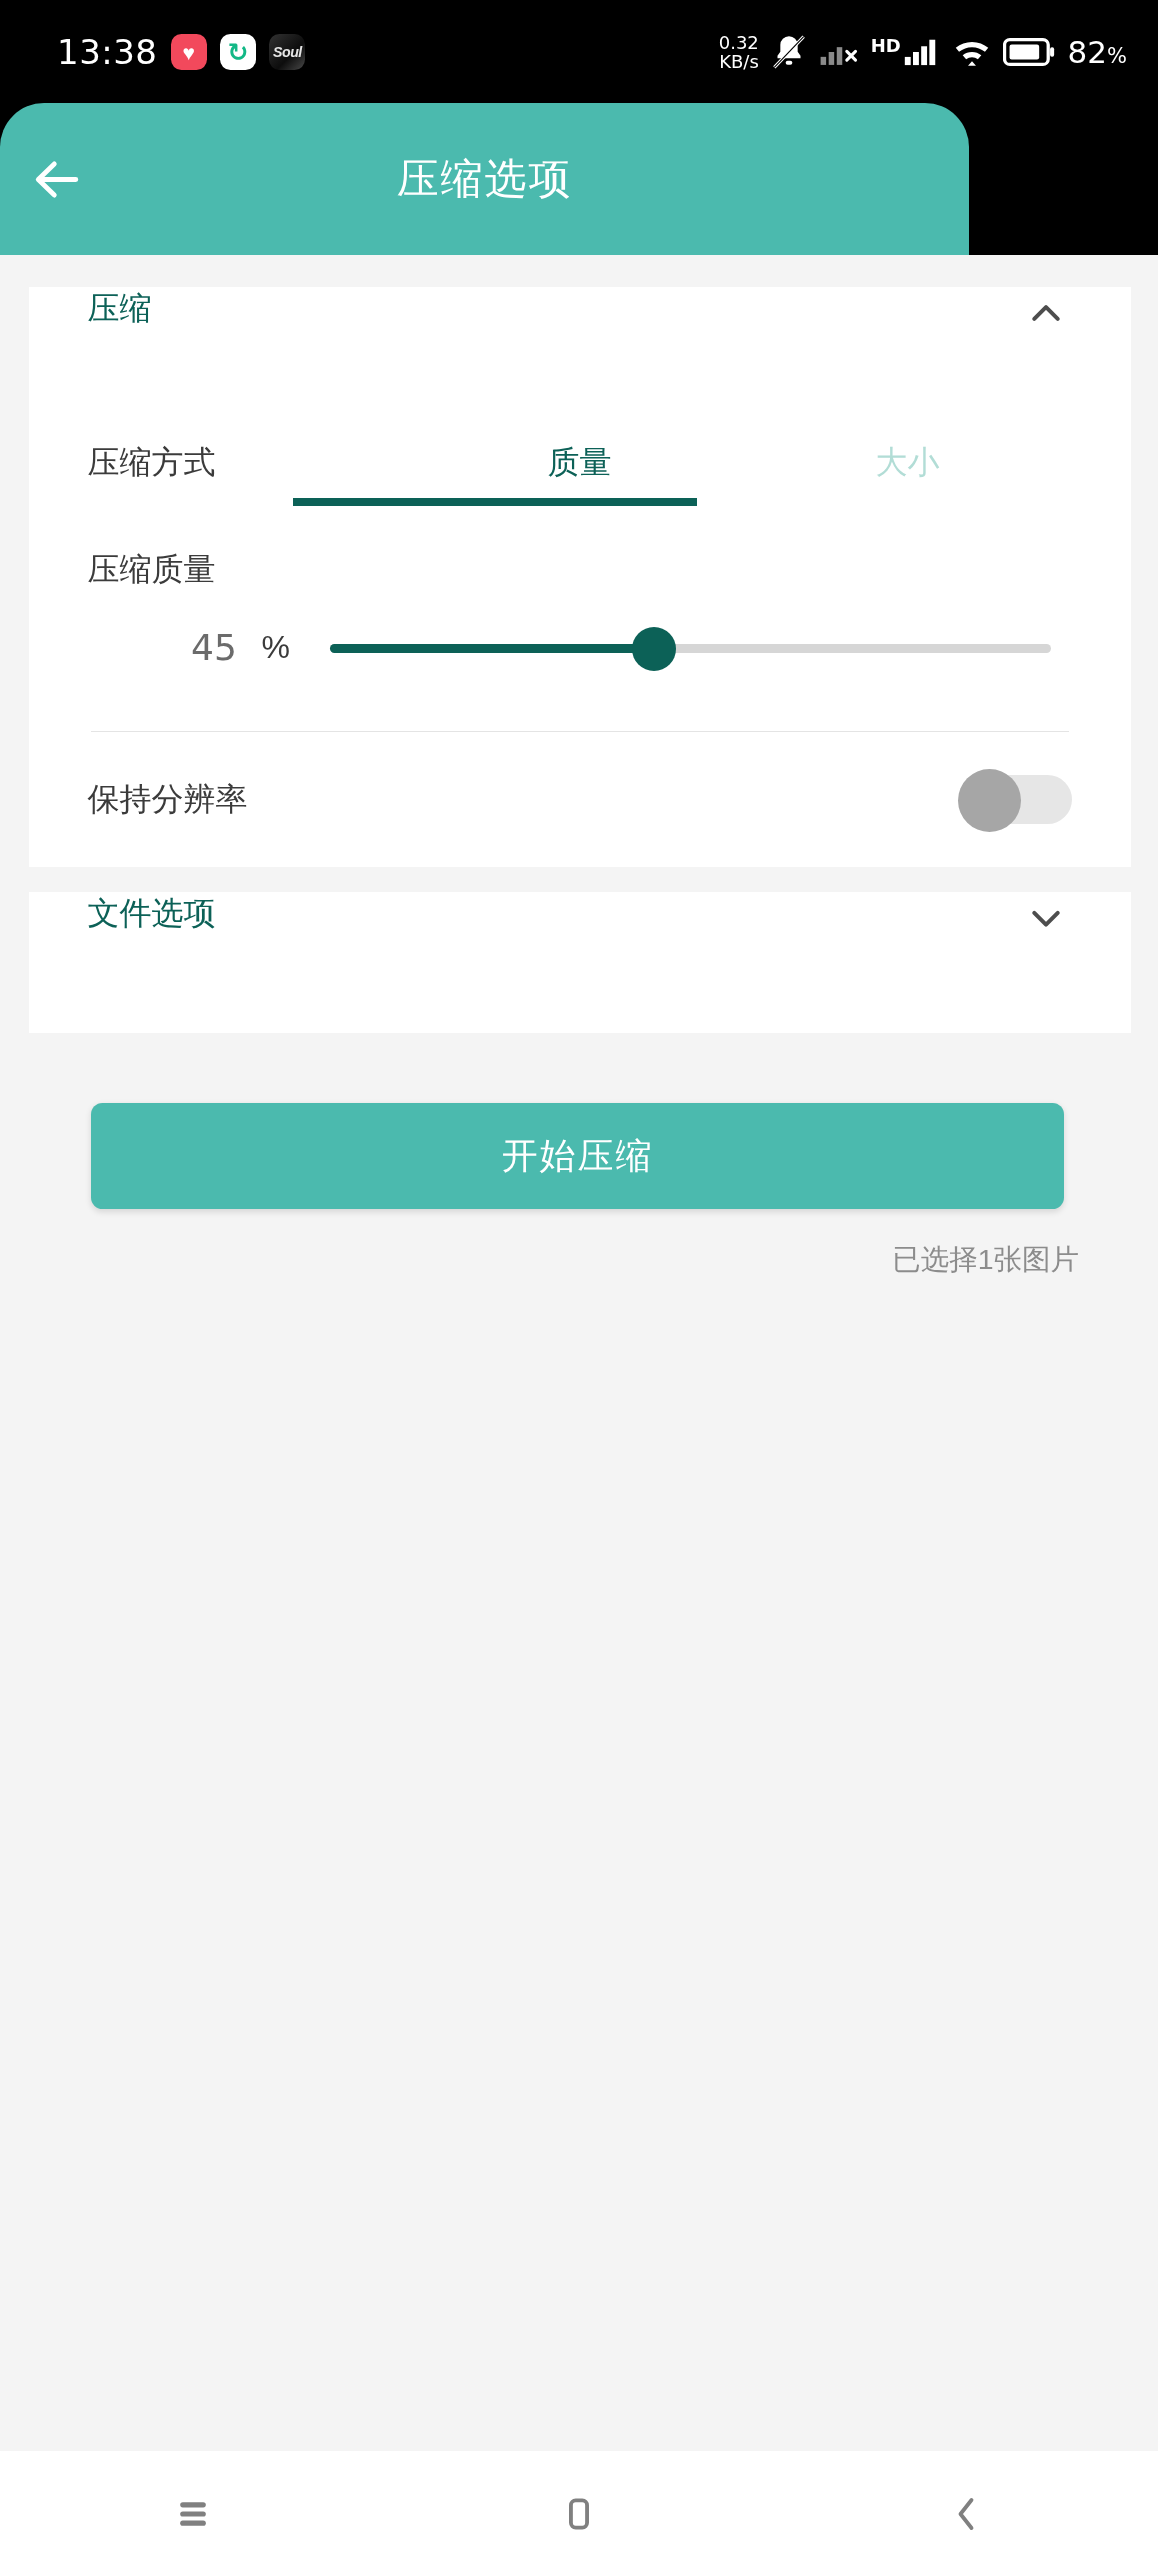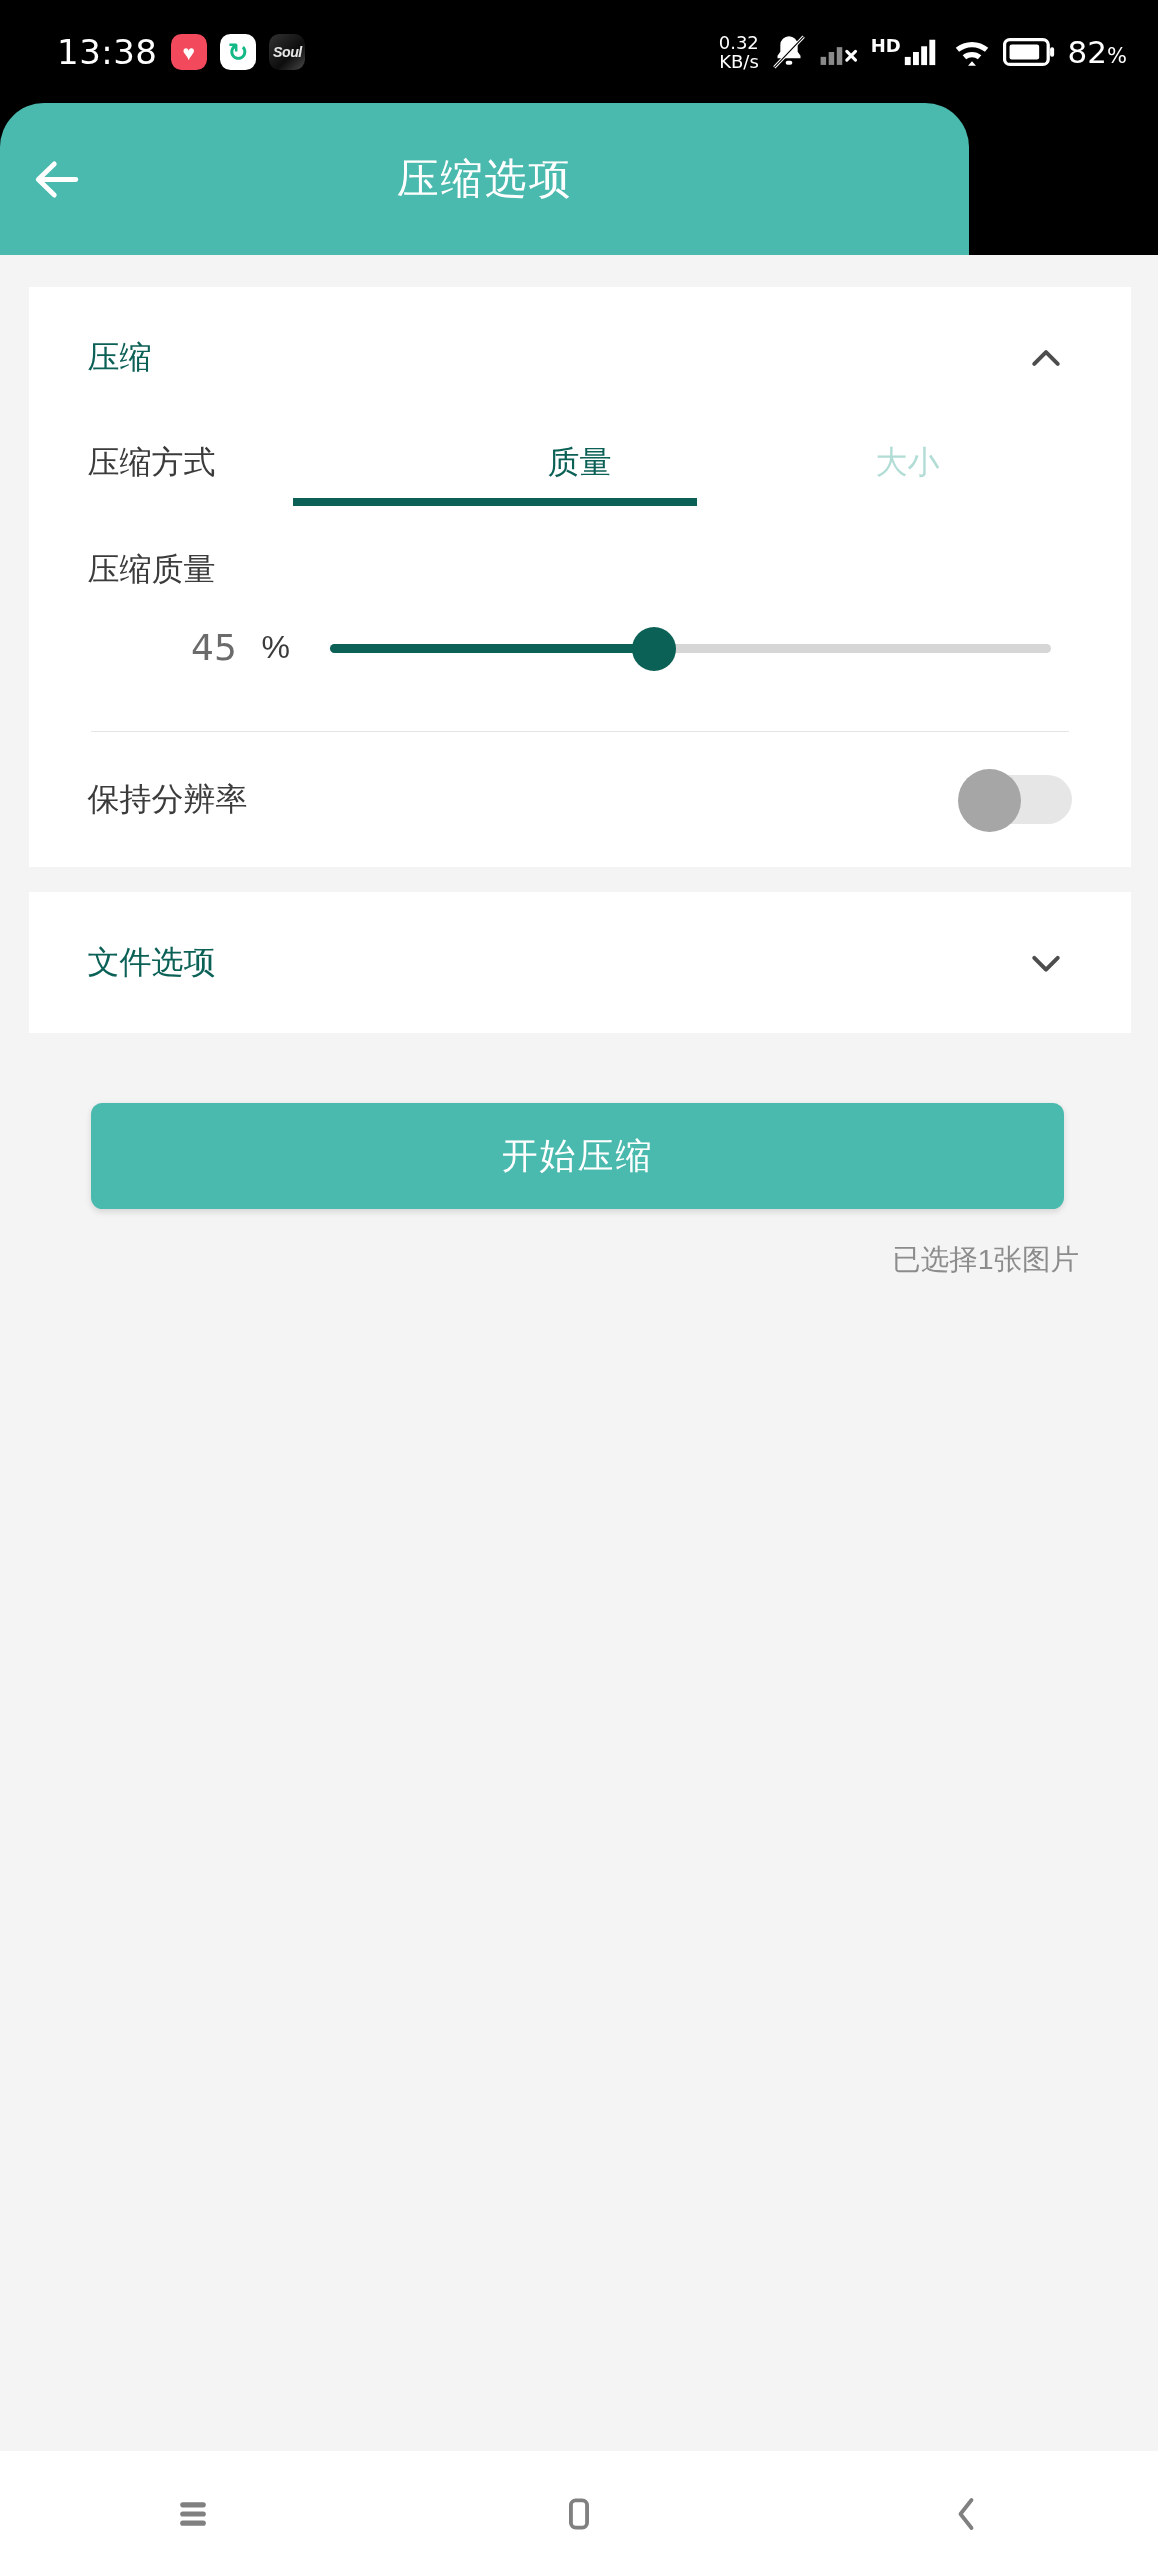--- a/index.html
+++ b/index.html
@@ -138,21 +138,21 @@
     background: #ffffff;
     margin: 0 28.5px;
     box-sizing: border-box;
   }
   .card-compress { margin-top: 32px; }
   .card-file { margin-top: 25px; }
 
   .section-head {
     height: 141px;
     display: flex;
-    align-items: center;
+    align-items: flex-start;
     padding: 0 59px;
     box-sizing: border-box;
     cursor: pointer;
     font-family: Liberation Serif, serif;
   }
   .section-title {
     color: #0c6157;
     font-size: 32px;
   }
   .section-chev {

